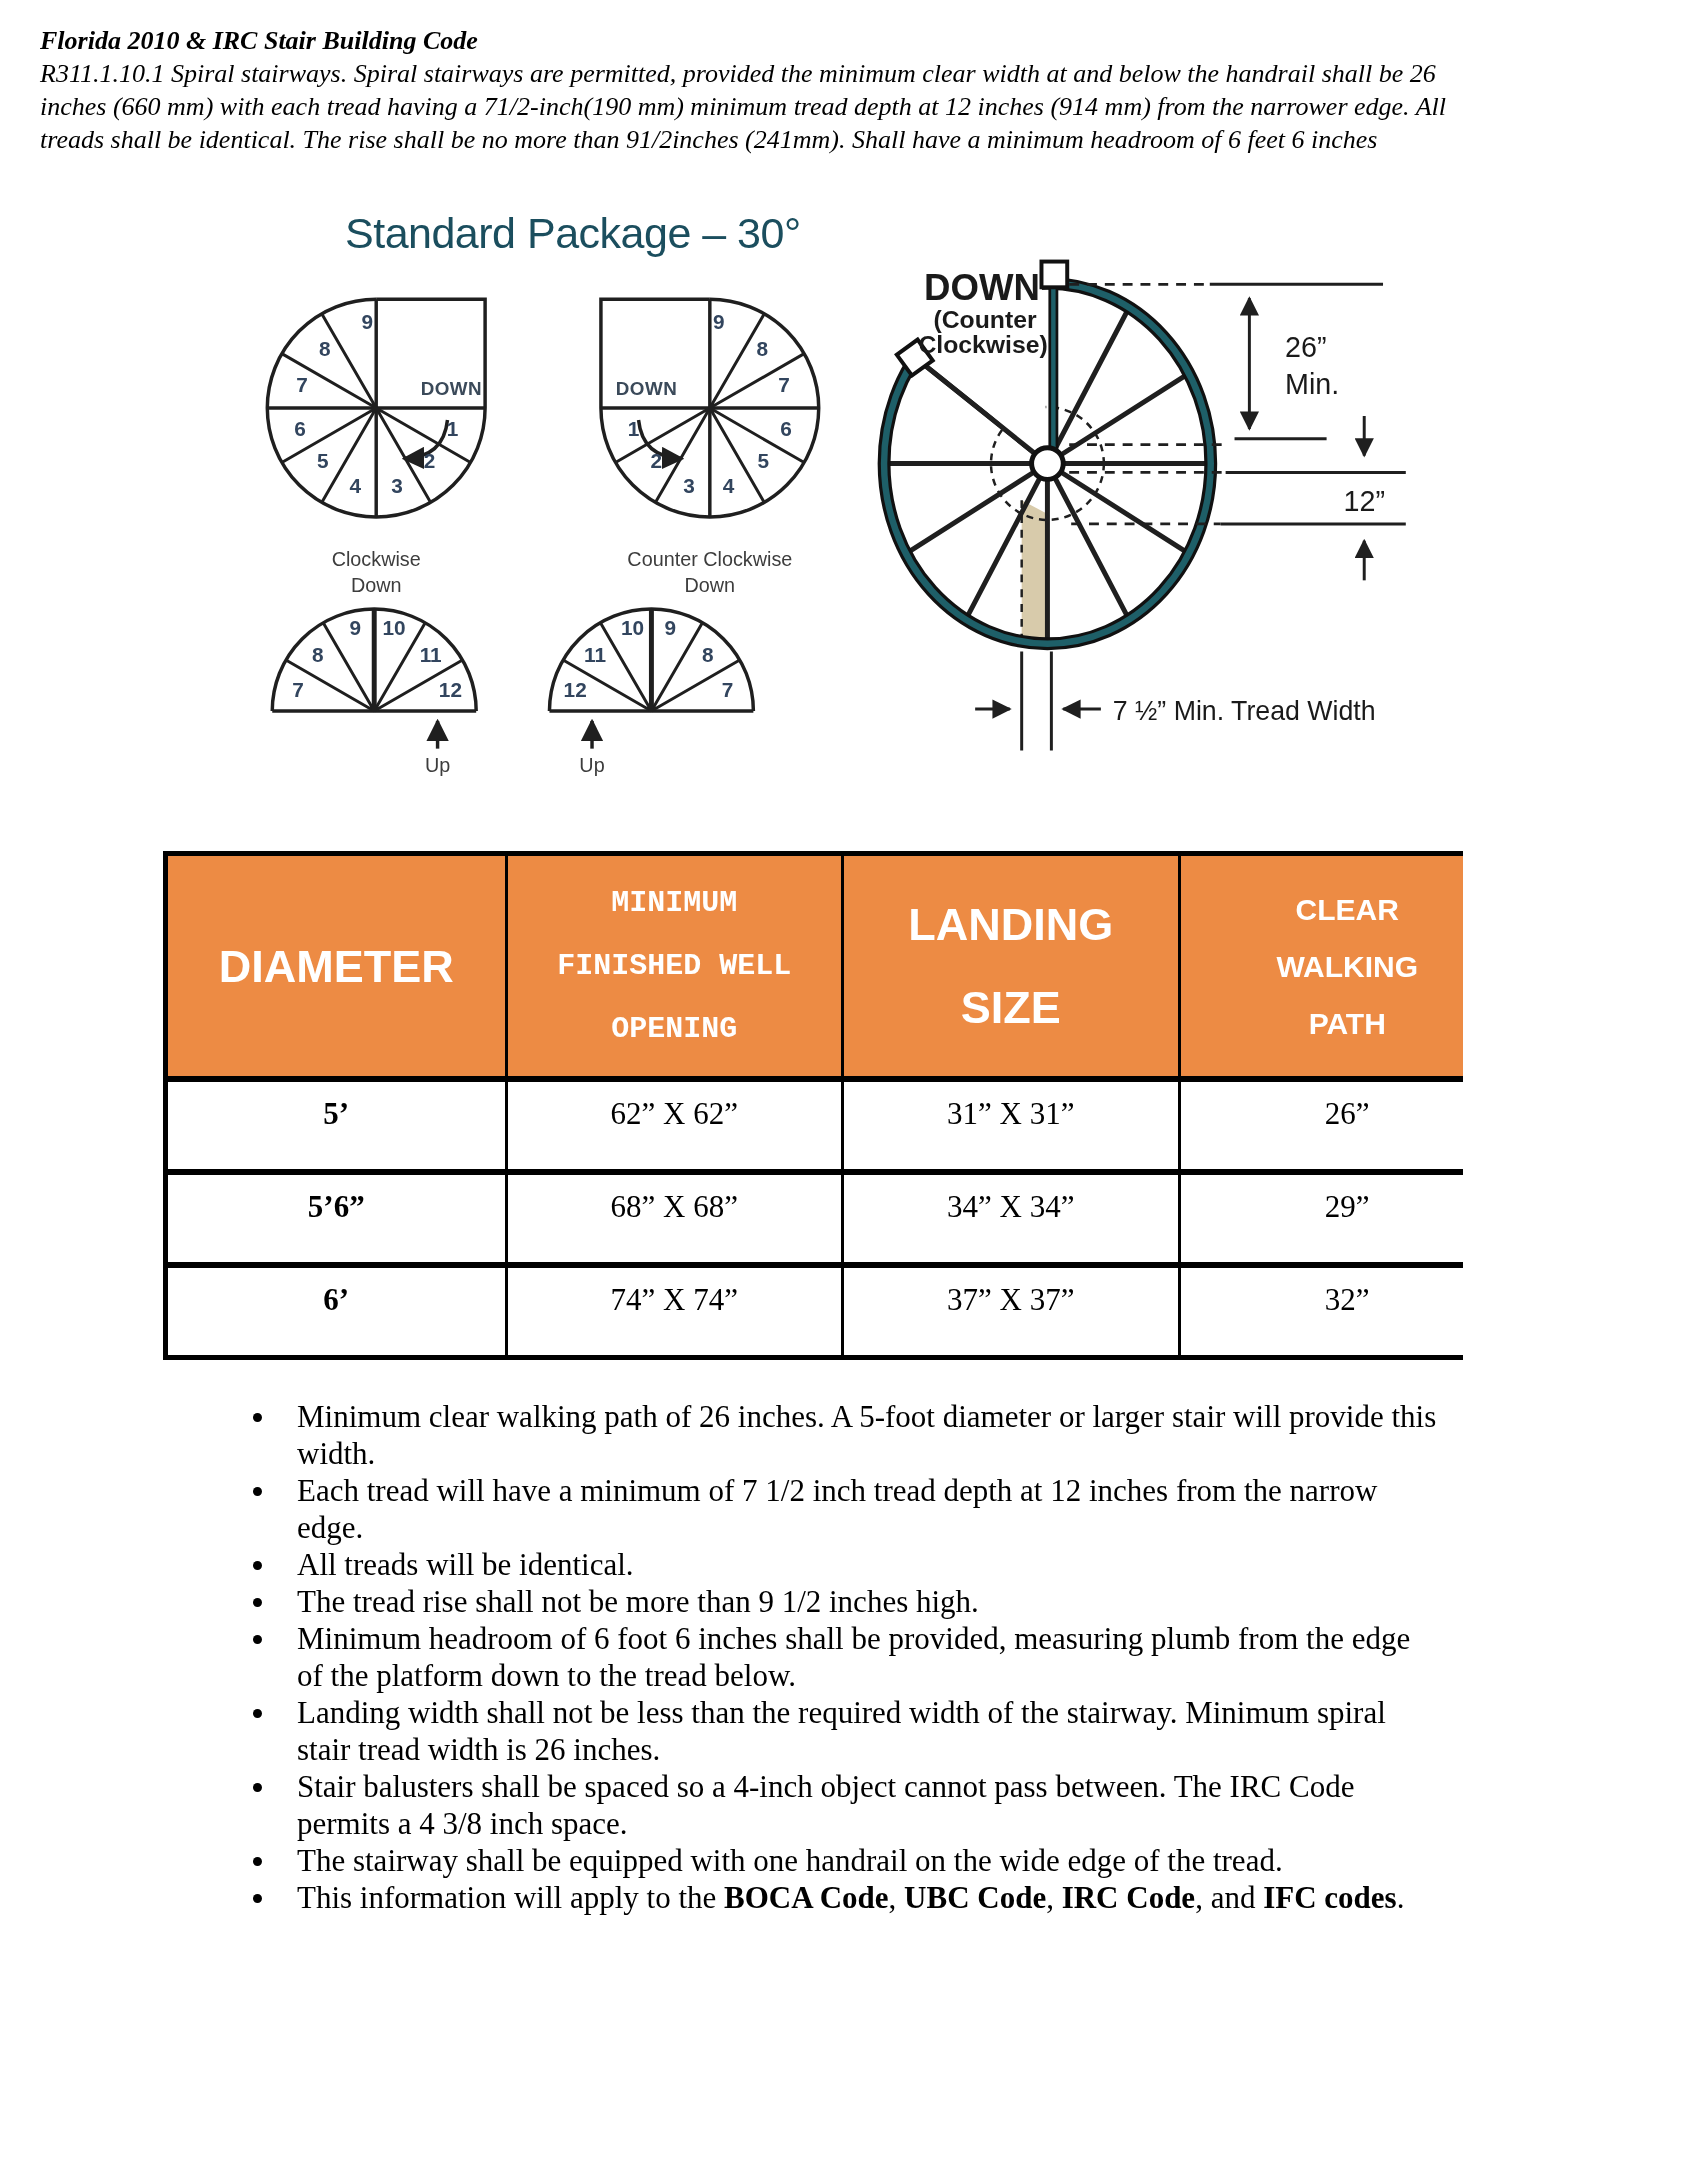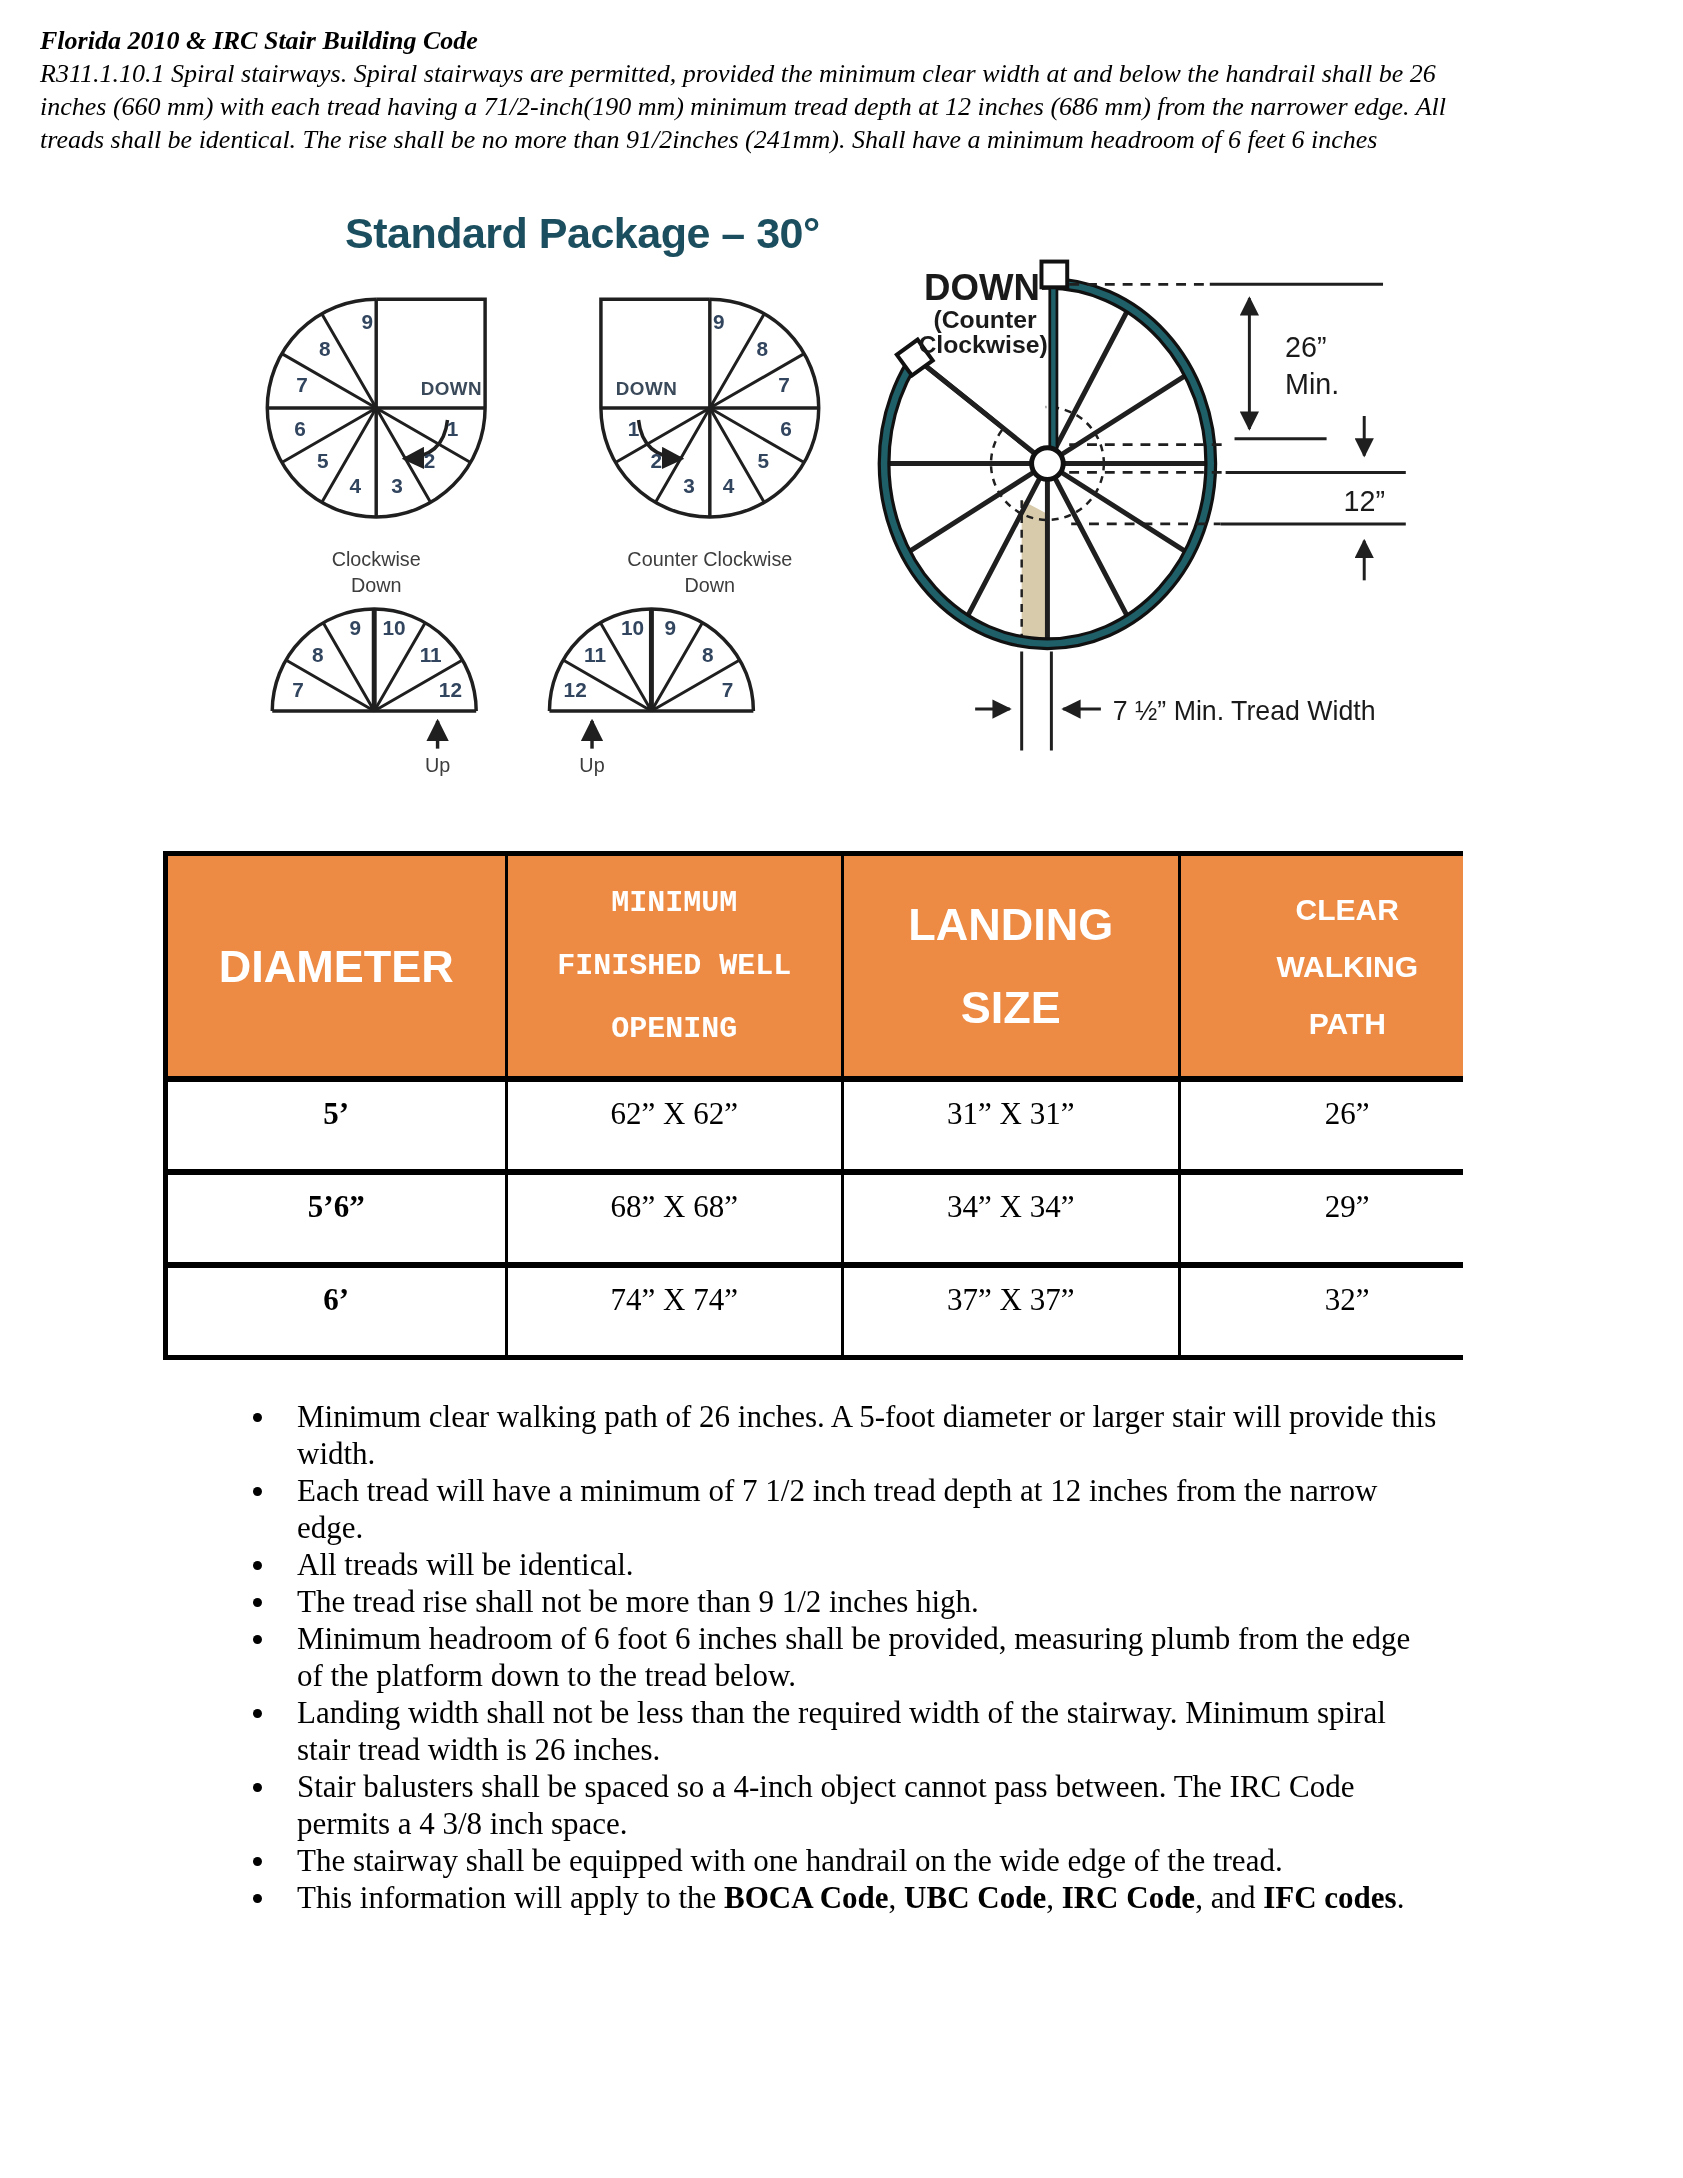--- a/index.html
+++ b/index.html
@@ -6,21 +6,21 @@
   #page{position:relative;width:1463px;height:2178px;background:#ffffff;overflow:hidden;
         font-family:"Liberation Serif",serif;color:#000;}
 
   
   .doc-header{position:absolute;left:40px;top:24px;width:1584px;
     font-family:"Liberation Serif",serif;font-style:italic;font-size:26px;line-height:33px;}
   .doc-title{font-weight:700;}
 
   
   .fig-title{position:absolute;left:345px;top:209px;
-    font-family:"Liberation Sans",sans-serif;font-weight:700;font-size:43px;
+    font-family:"Liberation Sans",sans-serif;font-weight:400;font-size:43px;
     color:#1B4E5E;letter-spacing:-0.5px;}
 
   
   svg.diagrams{position:absolute;left:0;top:0;}
   .ln{fill:none;stroke:#1f1f1f;stroke-width:3.5px;}
   .ln2{fill:none;stroke:#1f1f1f;stroke-width:3px;}
   .ln5{fill:none;stroke:#1f1f1f;stroke-width:5px;}
   .dash{fill:none;stroke:#1f1f1f;stroke-width:2.8px;stroke-dasharray:10 8;}
   .dnum{font:600 21px "Liberation Sans",sans-serif;fill:#32455E;text-anchor:middle;}
   .ddown{font:600 19px "Liberation Sans",sans-serif;fill:#3B4A5A;text-anchor:middle;letter-spacing:.5px;}
@@ -55,21 +55,21 @@
     border-radius:50%;background:#000;}
 </style>
 </head>
 <body>
 
 <div id="page">
 
   <div class="doc-header">
     <div class="doc-title">Florida 2010 &amp; IRC Stair Building Code</div>
     <div>R311.1.10.1 Spiral stairways. Spiral stairways are permitted, provided the minimum clear width at and below the handrail shall be 26</div>
-    <div>inches (660 mm) with each tread having a 71/2-inch(190 mm) minimum tread depth at 12 inches (686 mm) from the narrower edge. All</div>
+    <div>inches (660 mm) with each tread having a 71/2-inch(190 mm) minimum tread depth at 12 inches (914 mm) from the narrower edge. All</div>
     <div>treads shall be identical. The rise shall be no more than 91/2inches (241mm). Shall have a minimum headroom of 6 feet 6 inches</div>
   </div>
 
   <div class="fig-title">Standard Package – 30°</div>
 
   <svg class="diagrams" width="1683" height="832" viewBox="0 0 1700 840">
     <defs>
       <marker id="ah" viewBox="0 0 10 10" refX="9" refY="5" markerWidth="6.5" markerHeight="6.5" orient="auto-start-reverse">
         <path d="M0 0 L10 5 L0 10 z" fill="#1f1f1f"></path>
       </marker>

